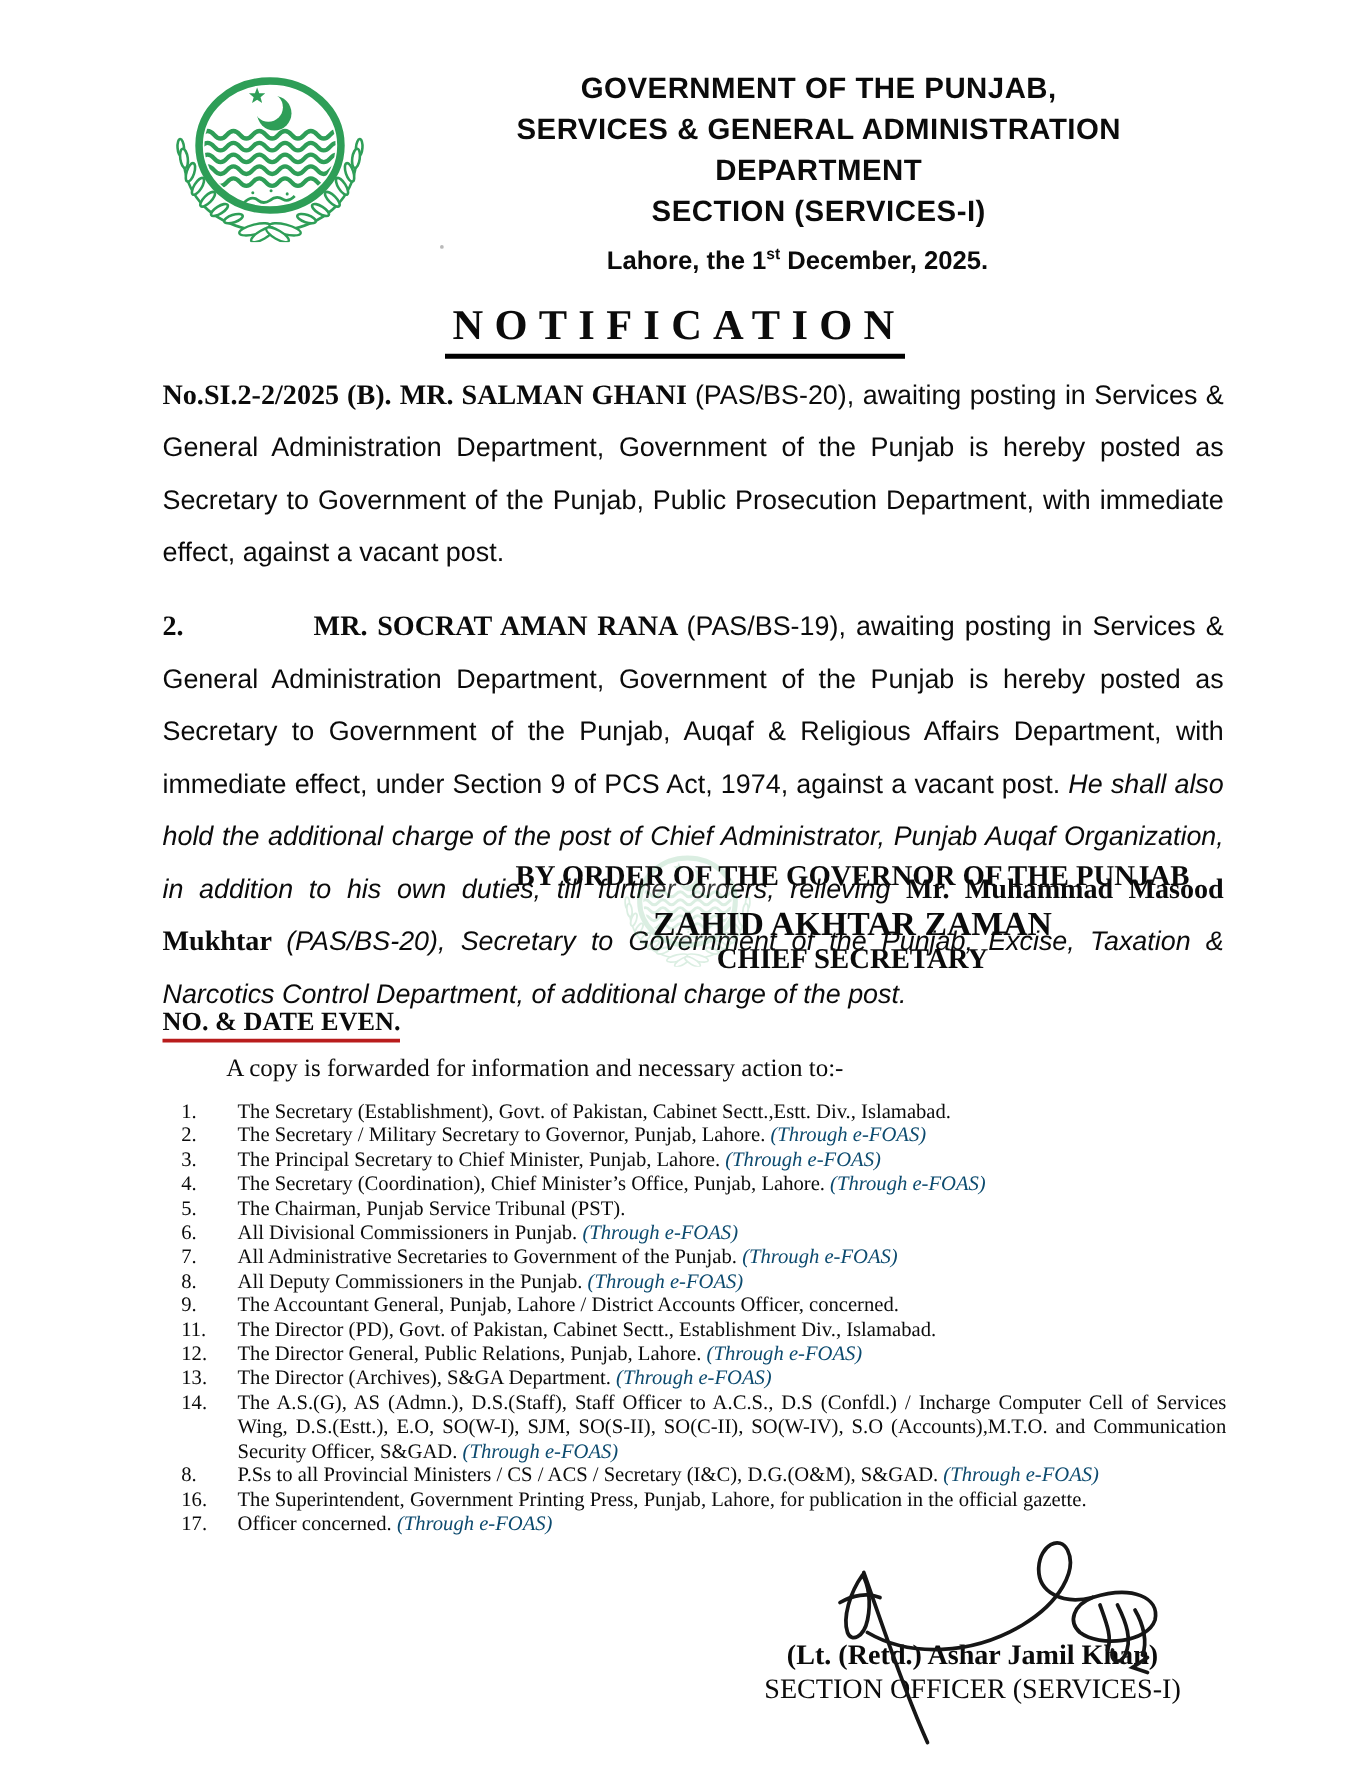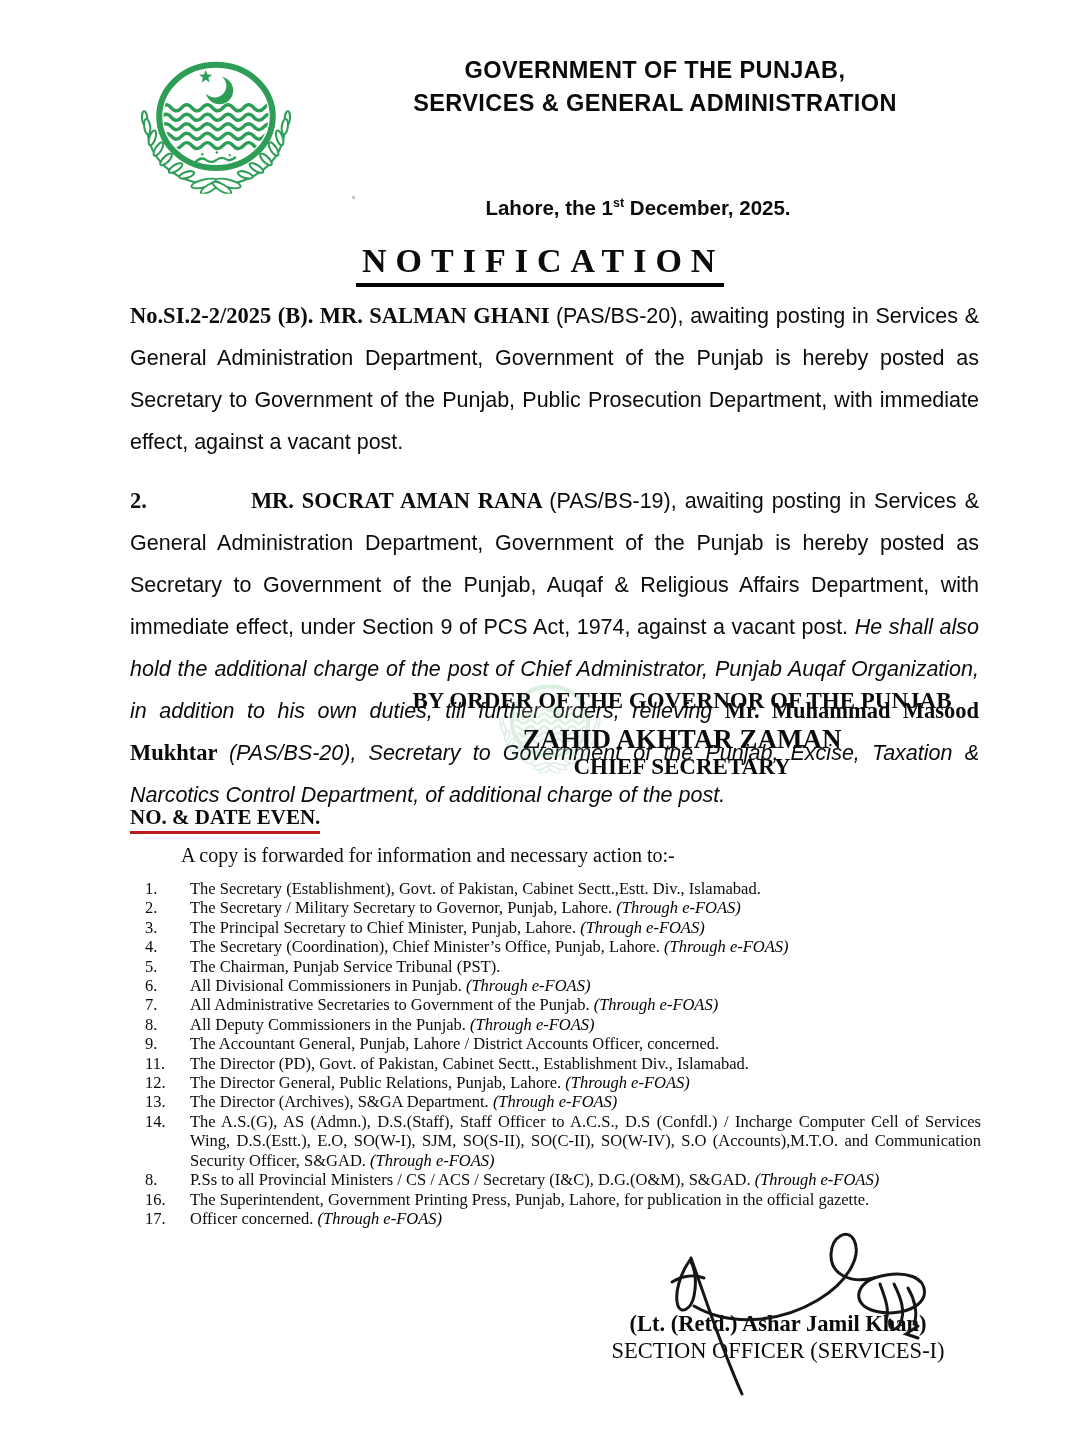--- a/index.html
+++ b/index.html
@@ -40,21 +40,21 @@
                font-weight:bold;font-size:21px;border-bottom:3px solid #b91c1c;padding-bottom:1px;}
   .forward{position:absolute;left:181px;top:844px;font-family:"Liberation Serif",serif;font-size:20px;}
 
   
   .dist{position:absolute;left:145px;top:879px;width:836px;font-family:"Liberation Serif",serif;
         font-size:16.5px;line-height:19.4px;}
   .dist-row{display:flex;}
   .dist-num{flex:0 0 45px;width:45px;}
   .dist-text{flex:1;}
   .dist-text.justify{text-align:justify;}
-  .efoas{color:#000000;font-style:italic;}
+  .efoas{color:#0c4a6e;font-style:italic;}
 
   
   .sig-svg{position:absolute;left:628px;top:1222px;width:320px;height:180px;z-index:2;pointer-events:none;}
   .officer{position:absolute;left:558px;top:1310px;width:440px;text-align:center;
            font-family:"Liberation Serif",serif;z-index:1;}
   .officer-name{font-weight:bold;font-size:22.5px;line-height:27px;}
   .officer-desig{font-size:22.5px;line-height:27px;}
 
   .defs-hidden{position:absolute;width:0;height:0;overflow:hidden;}
 </style>
@@ -112,20 +112,22 @@
 
 <div class="page">
 
   <svg class="crest" viewBox="0 0 200 160">
     <use href="#crest"></use>
   </svg>
 
   <div class="org-block">
     <div>GOVERNMENT OF THE PUNJAB,</div>
     <div>SERVICES &amp; GENERAL ADMINISTRATION</div>
+    <div>DEPARTMENT</div>
+    <div>SECTION (SERVICES-I)</div>
   </div>
 
   <div class="speck"></div>
 
   <div class="date-line"><span>Lahore, the 1</span><sup>st</sup><span> December, 2025.</span></div>
 
   <div class="doc-title">NOTIFICATION</div>
 
   <div class="body-copy">
       <div class="para"><span class="seg-bs">No.SI.2-2/2025 (B). MR. SALMAN GHANI </span><span class="seg-r">(PAS/BS-20), awaiting posting in Services &amp; General Administration Department, Government of the Punjab is hereby posted as Secretary to Government of the Punjab, Public Prosecution Department, with immediate effect, against a vacant post.</span></div>

